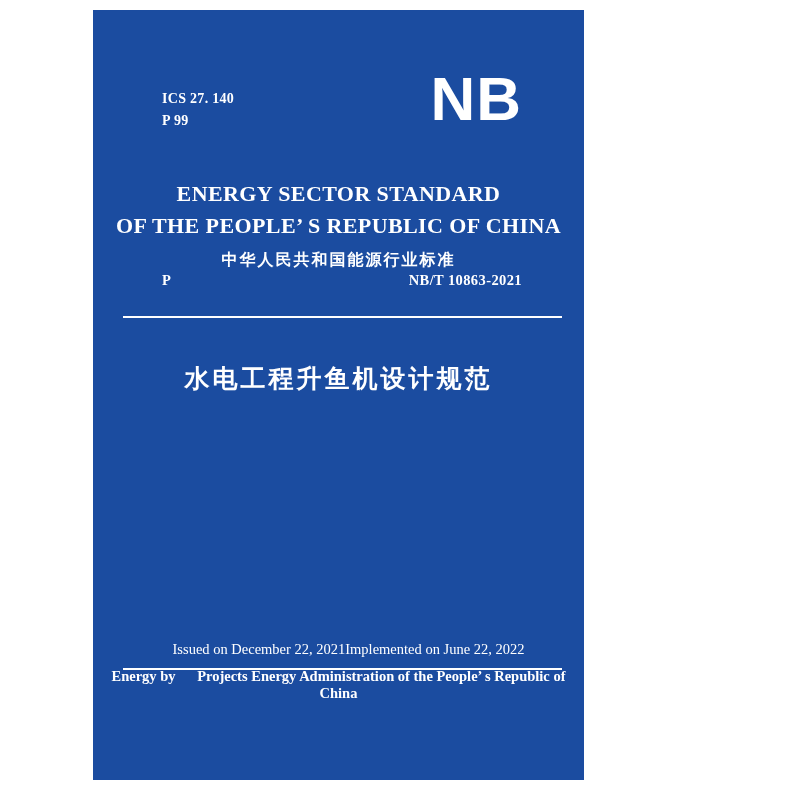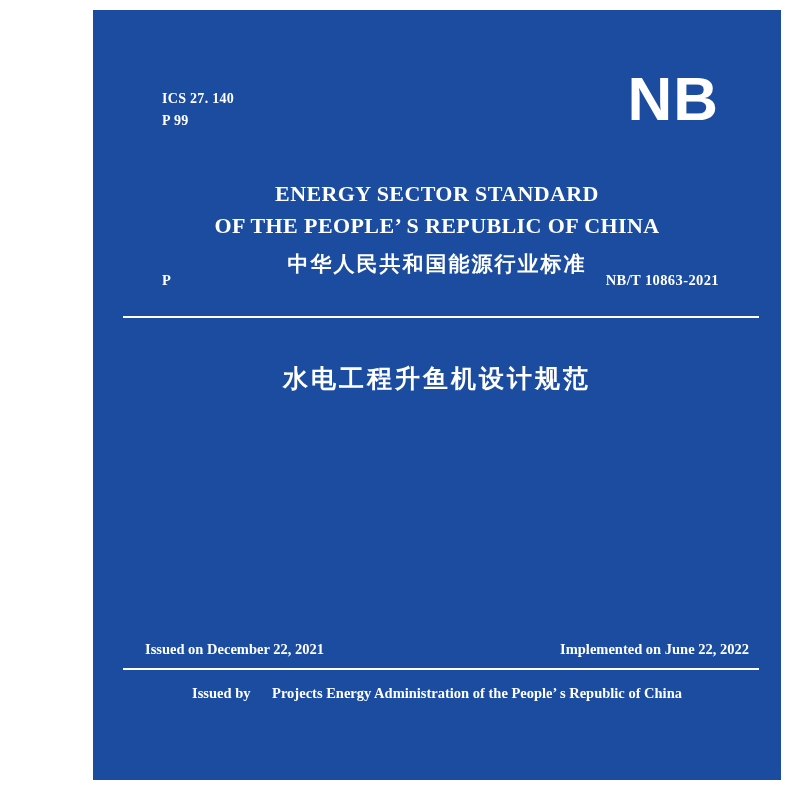--- a/index.html
+++ b/index.html
@@ -16,21 +16,21 @@
     position: relative;
     width: 800px;
     height: 800px;
     background: #ffffff;
     overflow: hidden;
   }
   .cover {
     position: absolute;
     left: 93px;
     top: 10px;
-    width: 688px;
+    width: 491px;
     height: 770px;
     background: #1b4ca0;
     color: #ffffff;
     box-sizing: border-box;
   }
   
   .ics-block {
     position: absolute;
     left: 69px;
     top: 78px;
@@ -63,21 +63,21 @@
   .std-head .en1,
   .std-head .en2 {
     font-weight: bold;
     font-size: 22px;
     letter-spacing: 0.4px;
     line-height: 1.45;
   }
   .std-head .cn {
     font-family: "DejaVu Sans", sans-serif;
     font-weight: bold;
-    font-size: 21px;
+    font-size: 16px;
     letter-spacing: 2px;
     margin-top: 8px;
   }
   
   .desig-row {
     position: absolute;
     left: 69px;
     right: 62px;
     top: 262px;
     display: flex;
@@ -124,22 +124,22 @@
     font-size: 25px;
     letter-spacing: 3px;
   }
   
   .dates-row {
     position: absolute;
     left: 52px;
     right: 32px;
     bottom: 122px;
     display: flex;
-    justify-content: space-between;
-    font-weight: bold;
+    justify-content: center;
+    font-weight: normal;
     font-size: 14.5px;
   }
   
   .issued-by {
     position: absolute;
     left: 0;
     right: 0;
     bottom: 78px;
     text-align: center;
     font-weight: bold;
@@ -178,18 +178,18 @@
     </div>
 
     <div class="rule-bottom"></div>
 
     <div class="dates-row">
       <div>Issued on December 22, 2021</div>
       <div>Implemented on June 22, 2022</div>
     </div>
 
     <div class="issued-by">
-      <span class="label">Issued by</span>
+      <span class="label">Energy by</span>
       <span>Projects Energy Administration of the People’ s Republic of China</span>
     </div>
 
   </div>
 </div>
 
 </body></html>

